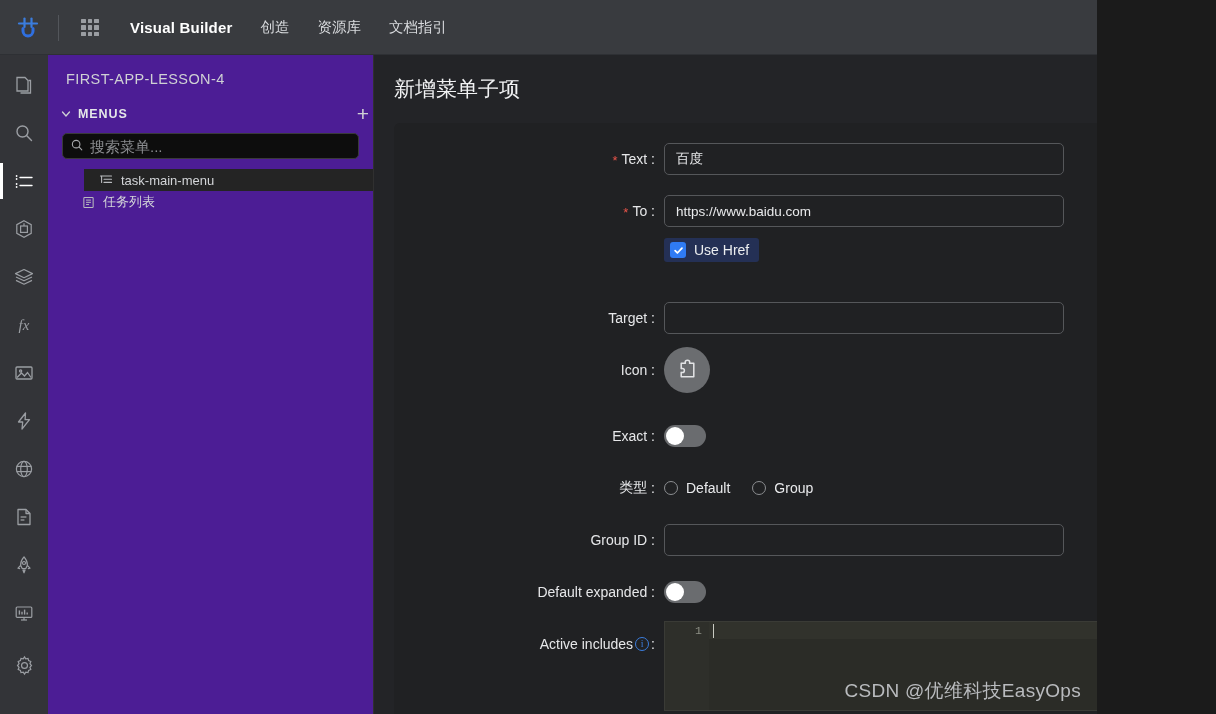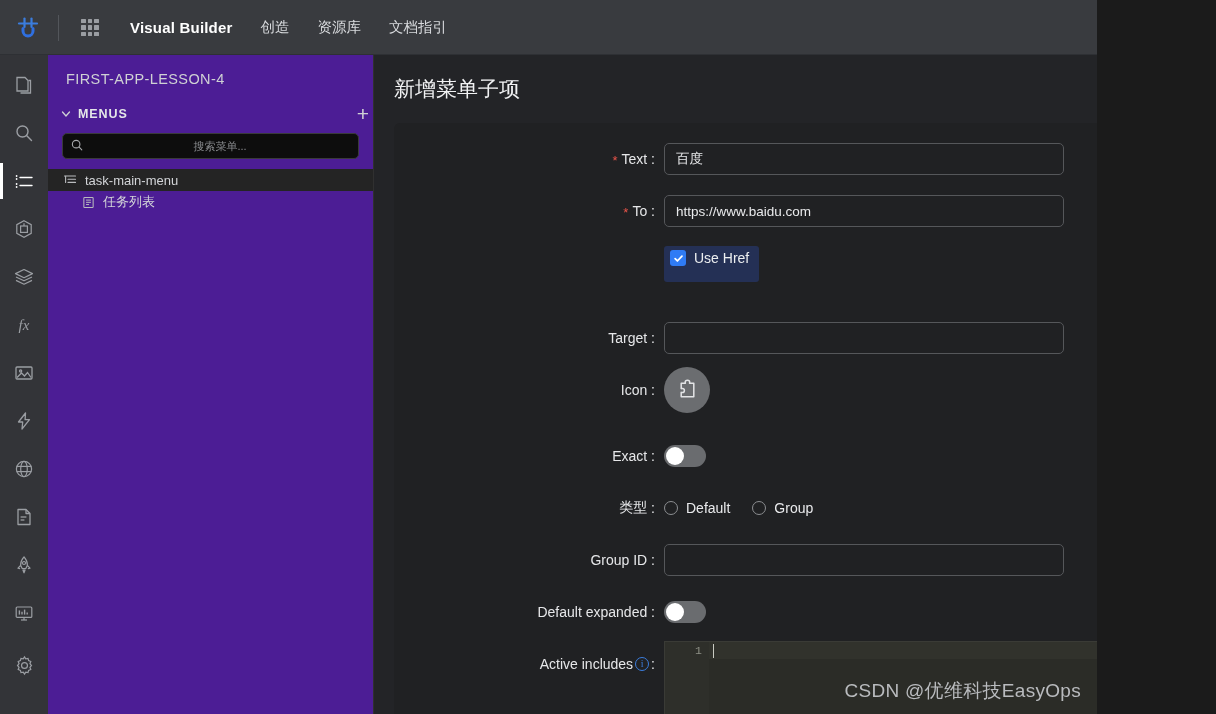--- a/index.html
+++ b/index.html
@@ -65,29 +65,29 @@
   .chev { width:12px; height:12px; margin-right:6px; color:#cfd1d4; display:flex; align-items:center;}
   .panel-sec-label { font-size:12.5px; font-weight:bold; letter-spacing:0.9px; color:#e4e6e8; }
   .panel-sec-spacer { flex:1; }
   .plus-btn { color:#cfd1d4; font-size:21px; line-height:14px; cursor:pointer; font-weight:300; padding-right:2px;}
   .search-box {
     margin: 12px 14px 0 14px; height:26px; border:1px solid #3a3a3a; border-radius:5px;
     display:flex; align-items:center; padding: 0 8px; background:#0d0d0d;
   }
   .search-box input {
     background:transparent; border:none; outline:none; color:#cfcfcf;
-    font-size:11px; flex:1; margin-left:7px; font-family:inherit;text-align:center;
+    font-size:15px; flex:1; margin-left:7px; font-family:inherit;
   }
   .search-box input::placeholder { color:#8a8c8f; }
   .tree { margin-top: 10px; }
   .tree-row {
     display:flex; align-items:center; height:22px; cursor:pointer; padding-left:14px;
     color:#d3d5d8; font-size:13px;
   }
-  .tree-row.sel { background:#242424; }
+  .tree-row.sel { background:#242424;margin-left:36px; }
   .tree-row .ticon { width:16px; display:flex; align-items:center; justify-content:center; margin-right:7px; color:#b9bbbe;}
   .tree-row.child { padding-left:32px; }
 
   
   .main { flex:1; background:#232427; display:flex; flex-direction:column; min-width:0; position:relative; }
   .page-title { color:#f1f2f3; font-size:21px; padding: 20px 0 0 20px; font-weight:400; }
   .form-card {
     margin: 20px 0 0 20px; background:#202123; border-radius:6px 0 0 0;
     flex:1; padding-top: 20px; overflow:hidden; position:relative;
   }
@@ -100,21 +100,21 @@
   .req { color:#e8544a; margin-right:4px; font-size:13px; line-height:1; transform: translateY(1px); }
   .fctl { flex:1; min-width:0; }
   .inp {
     width: 400px; height: 32px; background:#202123; border:1px solid #55575a;
     border-radius:5px; color:#e9eaec; font-size:13.5px; padding: 0 11px;
     outline:none; font-family:inherit;
   }
   .inp::placeholder { color:#75777a; }
   .chk-pill {
     display:inline-flex; align-items:flex-end; background:#243055; border-radius:3px;
-    padding: 4px 10px 16px 6px; margin-top: 19px; cursor:pointer;
+    padding: 4px 10px 4px 6px; margin-top: 11px; cursor:pointer;
   }
   .chk-box {
     width:16px; height:16px; border-radius:3px; background:#2f7bf5; display:flex;
     align-items:center; justify-content:center; margin-right:8px;
   }
   .chk-label { color:#eceef0; font-size:14px; }
   .icon-circle {
     width:46px; height:46px; border-radius:50%; background:#6b6d70;
     display:flex; align-items:center; justify-content:center; cursor:pointer; margin-top:-7px;
   }

